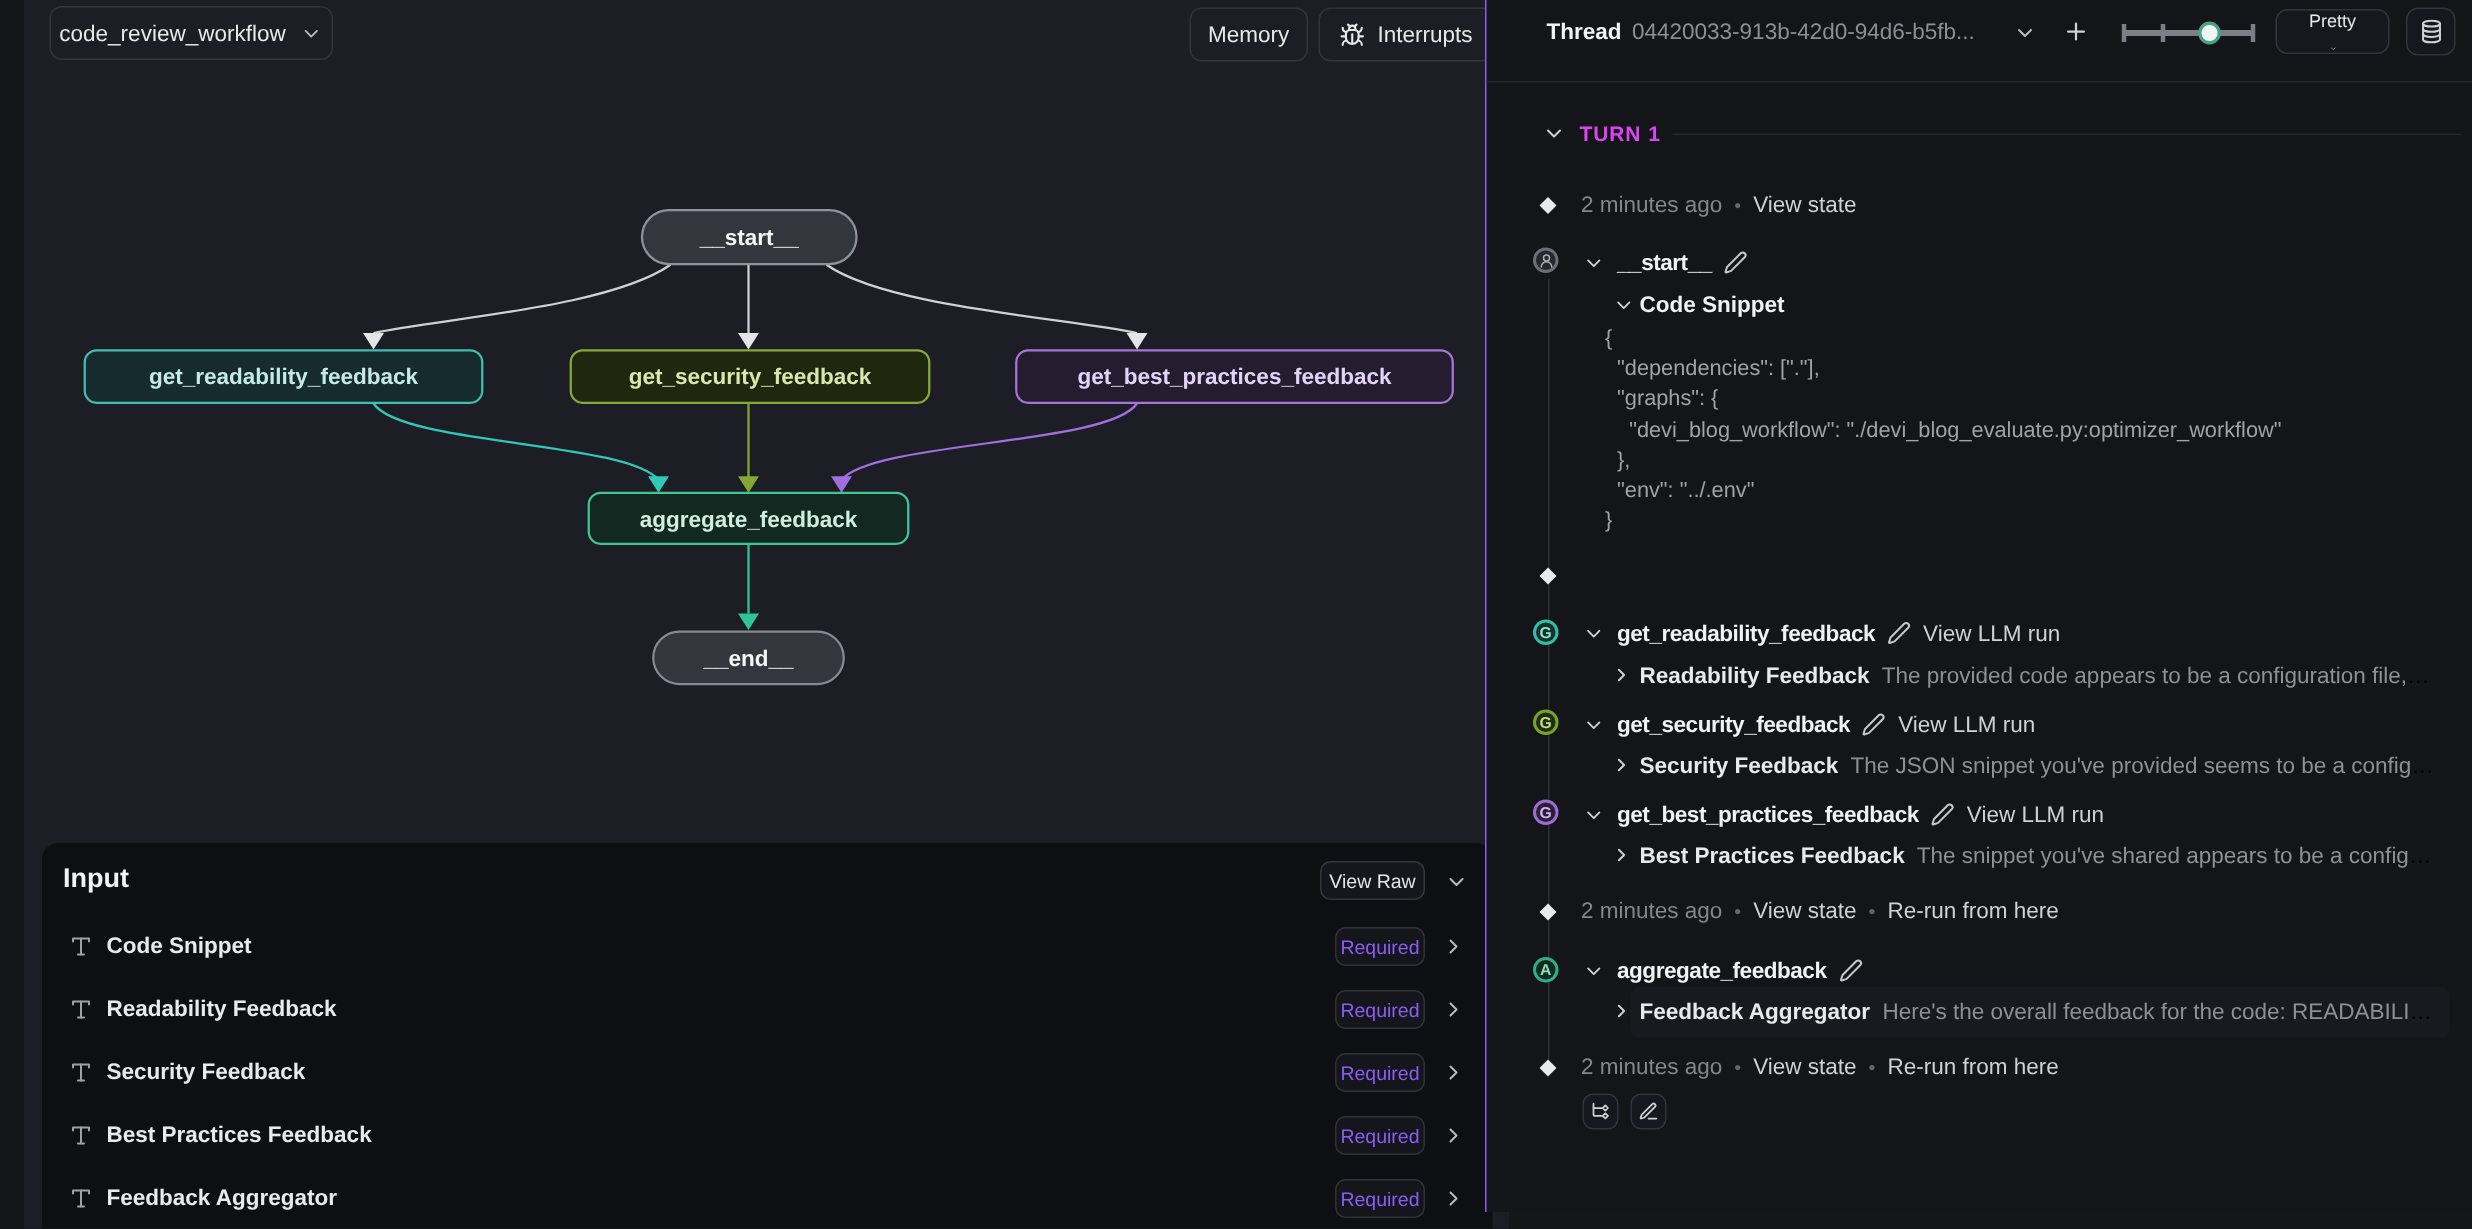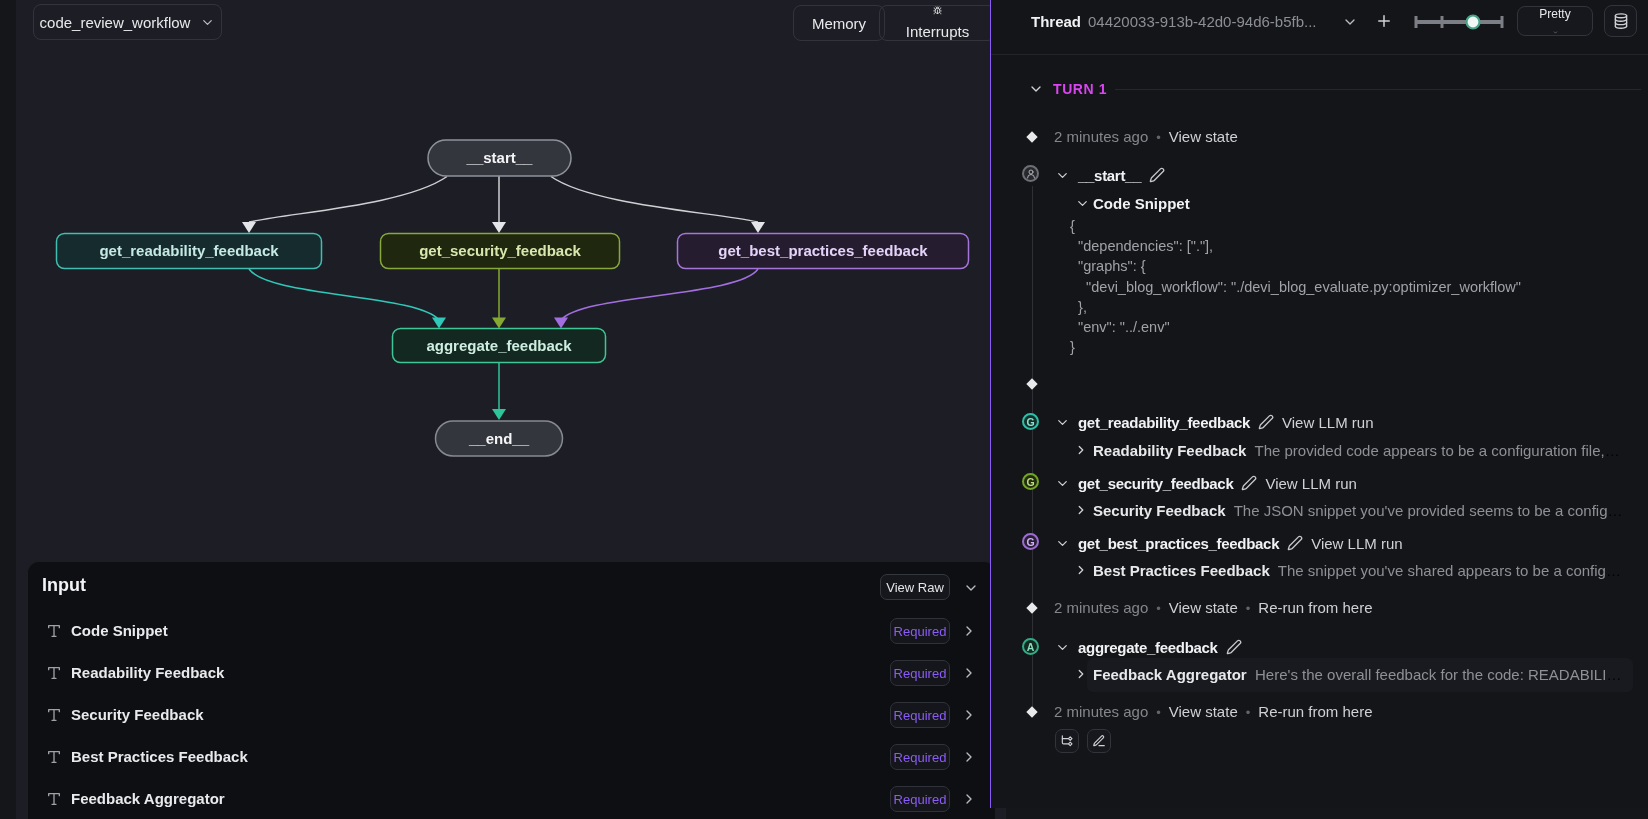--- a/index.html
+++ b/index.html
@@ -6,22 +6,22 @@
   html,body { width:1648px; height:819px; overflow:hidden; background:#15161a;
     font-family:"Liberation Sans", sans-serif; }
   .abs { position:absolute; }
 
   
   #left { position:absolute; left:16px; top:0; width:990px; height:819px; background:#1d1e25; }
   .topbtn { position:absolute; display:flex; align-items:center; justify-content:center;
     border:1px solid #32343c; border-radius:8px; background:transparent; color:#e8e9eb;
     font-size:15px; }
   #wfdrop { left:17px; top:4px; width:189px; height:36px; gap:10px; }
-  #btn-memory { left:777px; top:5px; width:92px; height:36px; }
-  #btn-interrupts { left:863px; top:5px; width:117px; height:36px; gap:8px;flex-direction:column; }
+  #btn-memory { left:777px; top:5px; width:79px; height:36px; }
+  #btn-interrupts { left:863px; top:5px; width:117px; height:36px; gap:8px; }
 
   
   #input-panel { position:absolute; left:11px; top:561px; width:969px; height:258px;
     background:#0e0f13; border:1px solid #1d1e24; border-bottom:none; border-radius:12px 12px 0 0; }
   #input-title { position:absolute; left:14px; top:13px; font-size:18px; font-weight:bold; color:#f2f3f5; }
   #viewraw { position:absolute; left:852px; top:12px; width:70px; height:26px;
     border:1px solid #35373e; border-radius:7px; color:#e4e5e8; font-size:13px;
     display:flex; align-items:center; justify-content:center; background:#16171c; }
   .irow { position:absolute; left:0; width:969px; height:42px; }
   .irow .ticon { position:absolute; left:18px; top:13px; }

